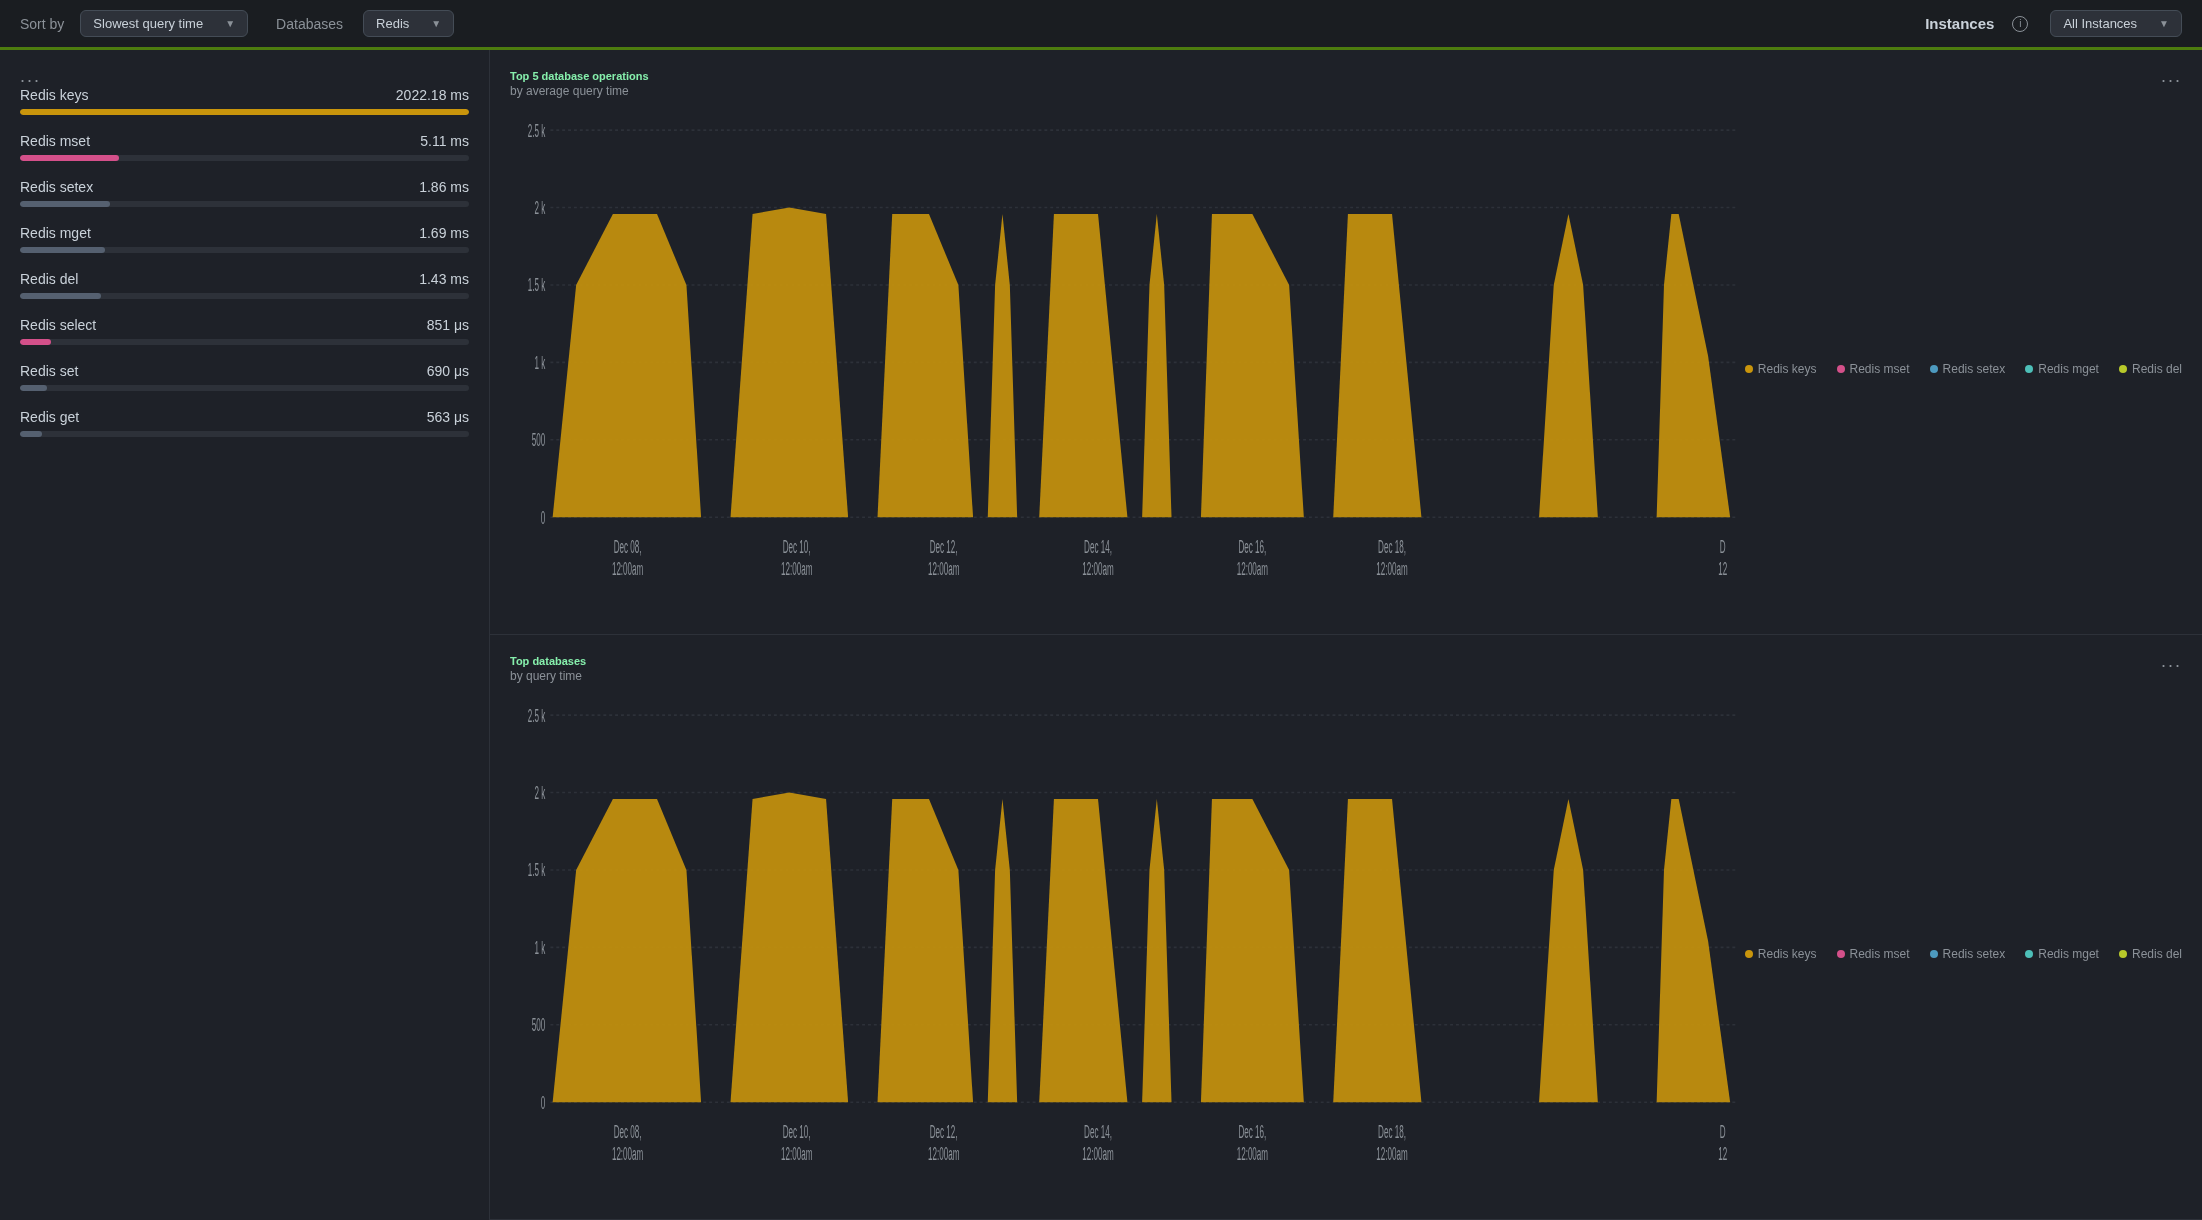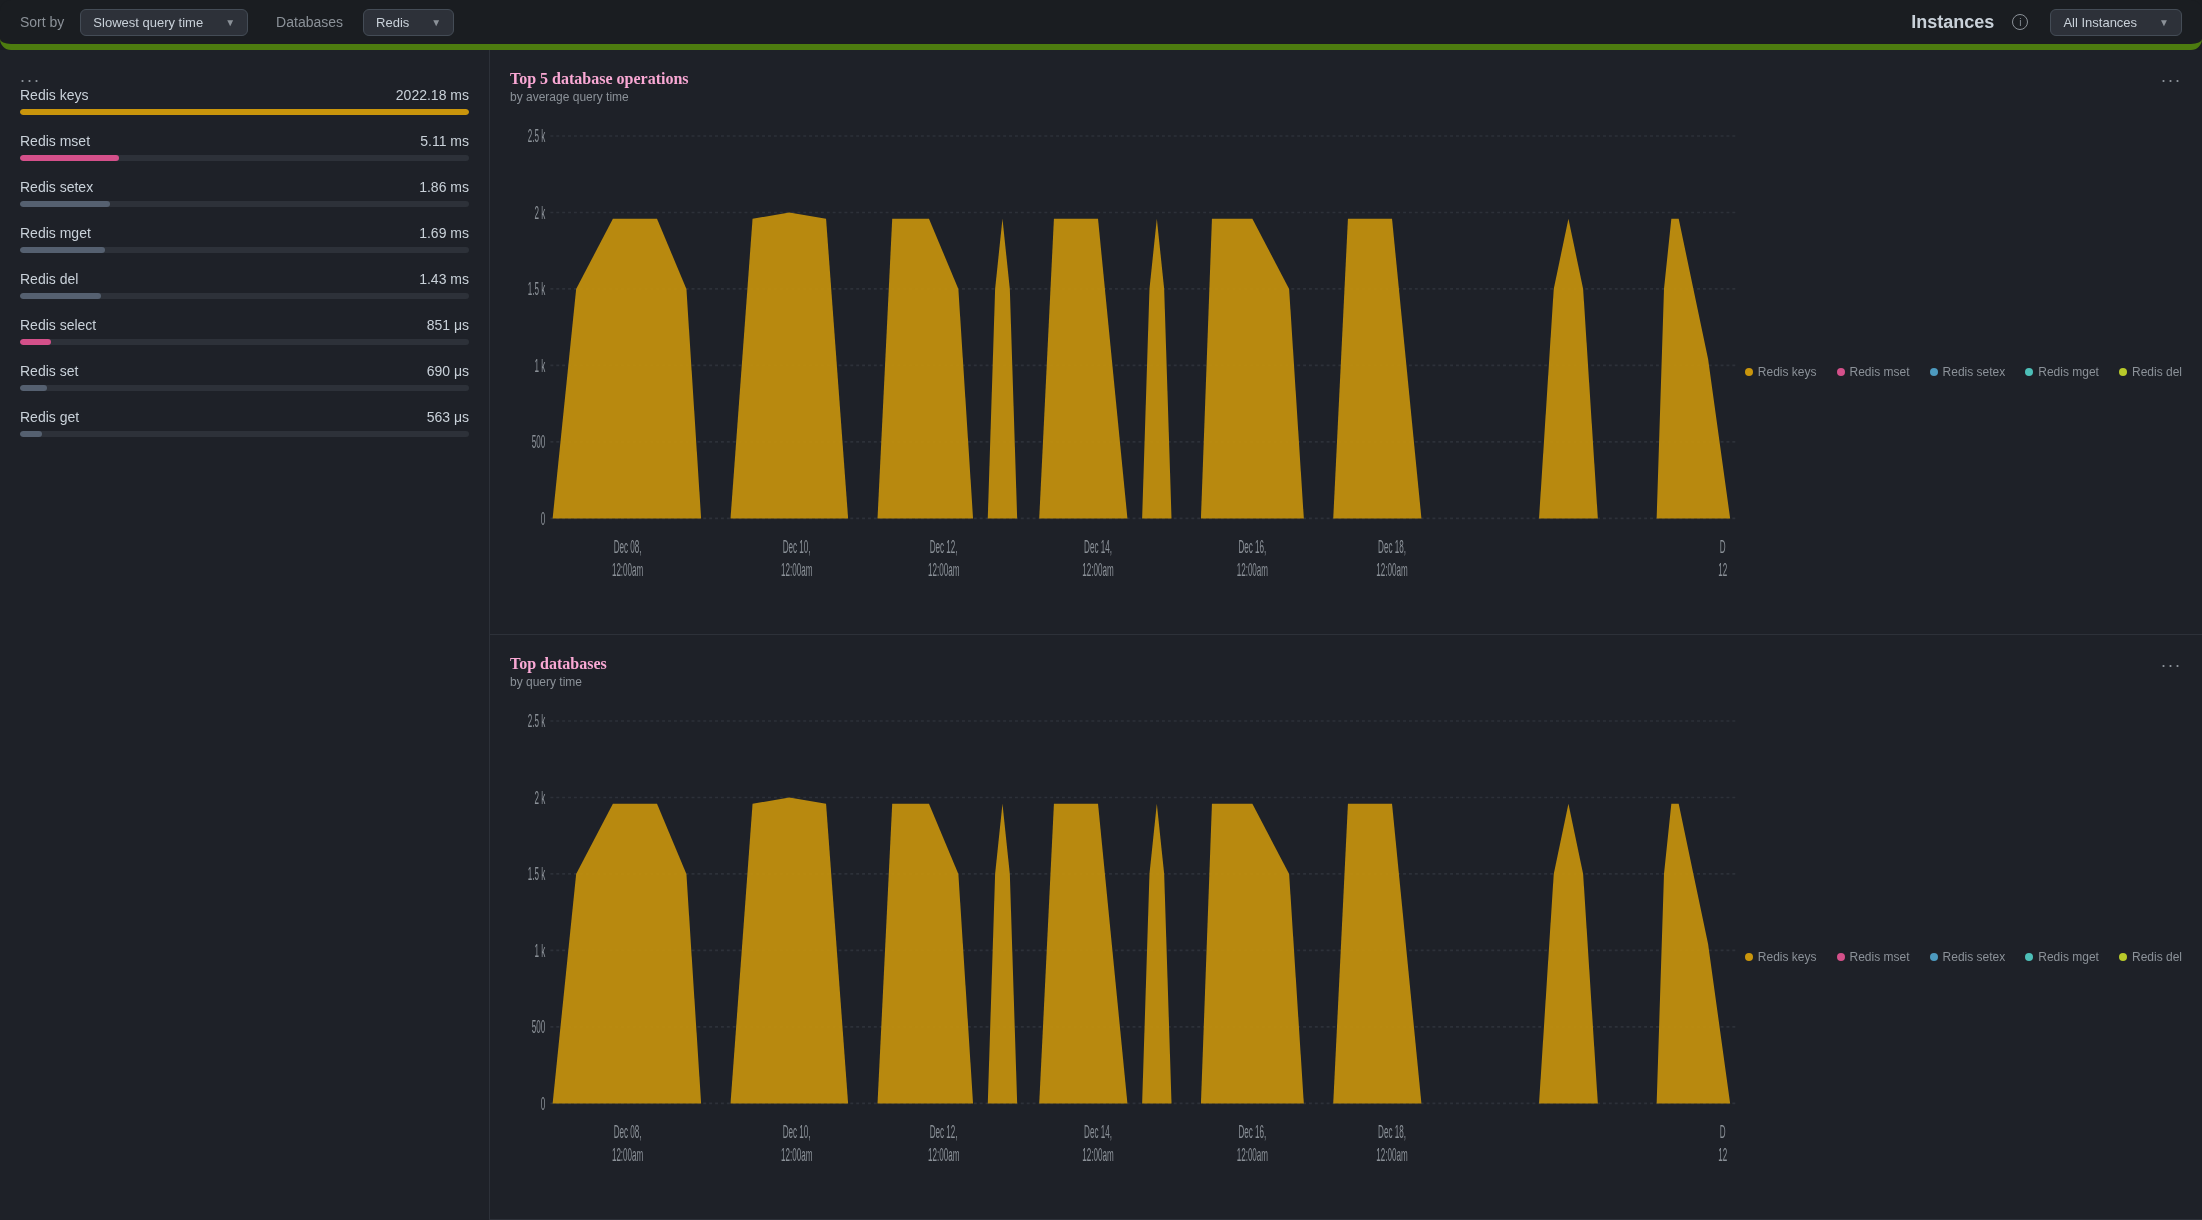--- a/index.html
+++ b/index.html
@@ -13,23 +13,22 @@
       overflow-x: hidden;
     }
 
     
     .topbar {
       display: flex;
       align-items: center;
       background: #1a1d21;
       padding: 0 20px;
       height: 50px;
-      border-bottom: 6px solid #4d7c0f;
+      border-bottom: 3px solid #4d7c0f;
       gap: 12px;
-      border-radius: 11px;
     }
     .topbar-label {
       color: #8b9198;
       font-size: 14px;
       margin-right: 4px;
     }
     .dropdown-btn {
       display: inline-flex;
       align-items: center;
       gap: 22px;
@@ -44,21 +43,21 @@
     .dropdown-btn .chevron { font-size: 10px; color: #8b9198; }
     .databases-label {
       color: #8b9198;
       font-size: 14px;
       margin-left: 16px;
       margin-right: 8px;
     }
     .spacer { flex: 1; }
     .instances-label {
       color: #c9d1d9;
-      font-size: 18px;
+      font-size: 15px;
       font-weight: 600;
       margin-right: 6px;
     }
     .info-icon {
       width: 16px; height: 16px;
       border: 1px solid #8b9198;
       border-radius: 50%;
       display: inline-flex;
       align-items: center;
       justify-content: center;
@@ -147,25 +146,24 @@
     .chart-section {
       flex: 1;
       background: #1e2128;
       border-bottom: 1px solid #2d3139;
       padding: 20px;
       display: flex;
       flex-direction: column;
     }
 
     .chart-title {
-      font-size: 16px;
+      font-size: 11px;
       font-weight: 600;
-      color: #f9a8d4;
+      color: #86efac;
       margin-bottom: 2px;
-      font-family: Liberation Serif, serif;
     }
     .chart-subtitle {
       font-size: 12px;
       color: #8b9198;
       margin-bottom: 16px;
     }
     .chart-more-btn {
       float: right;
       background: none;
       border: none;

